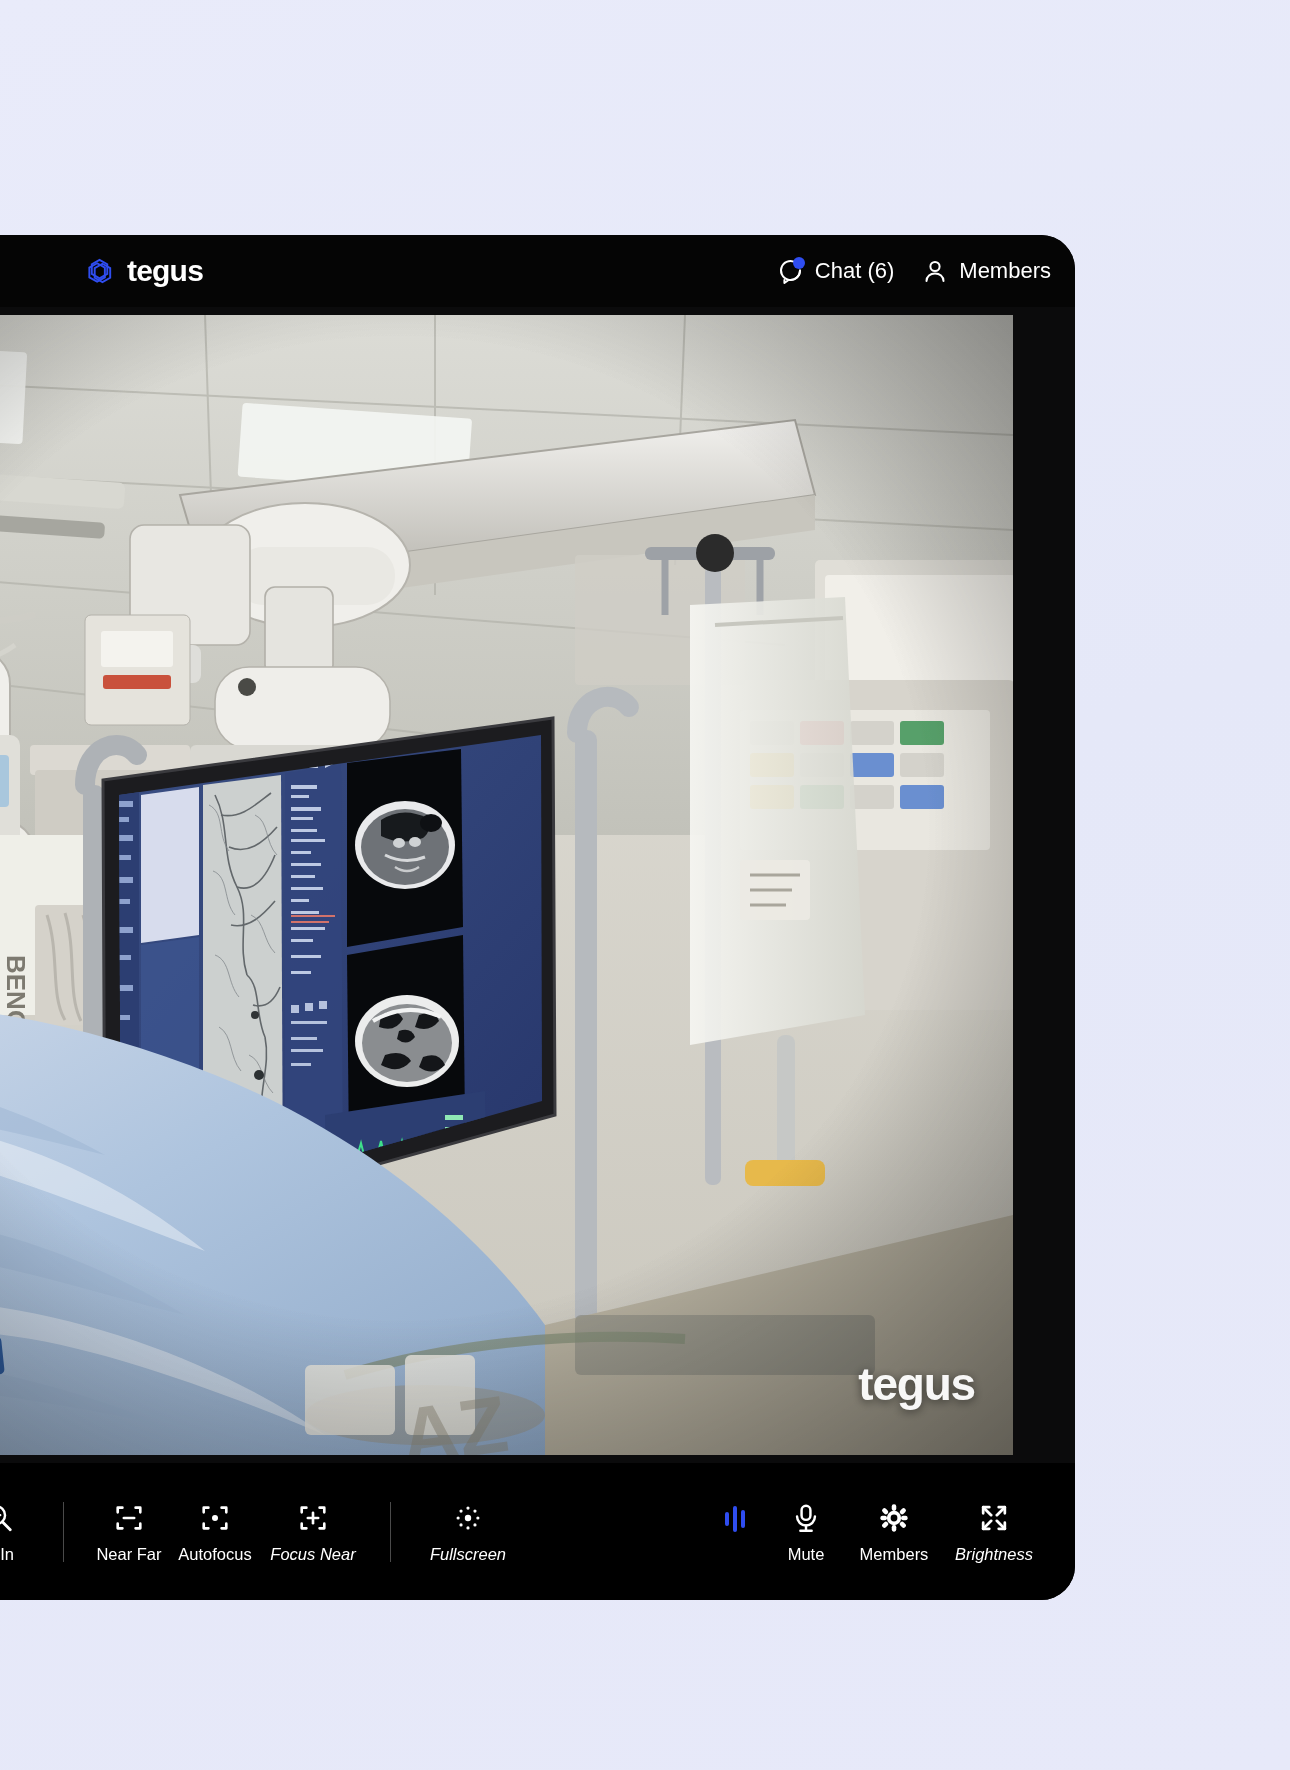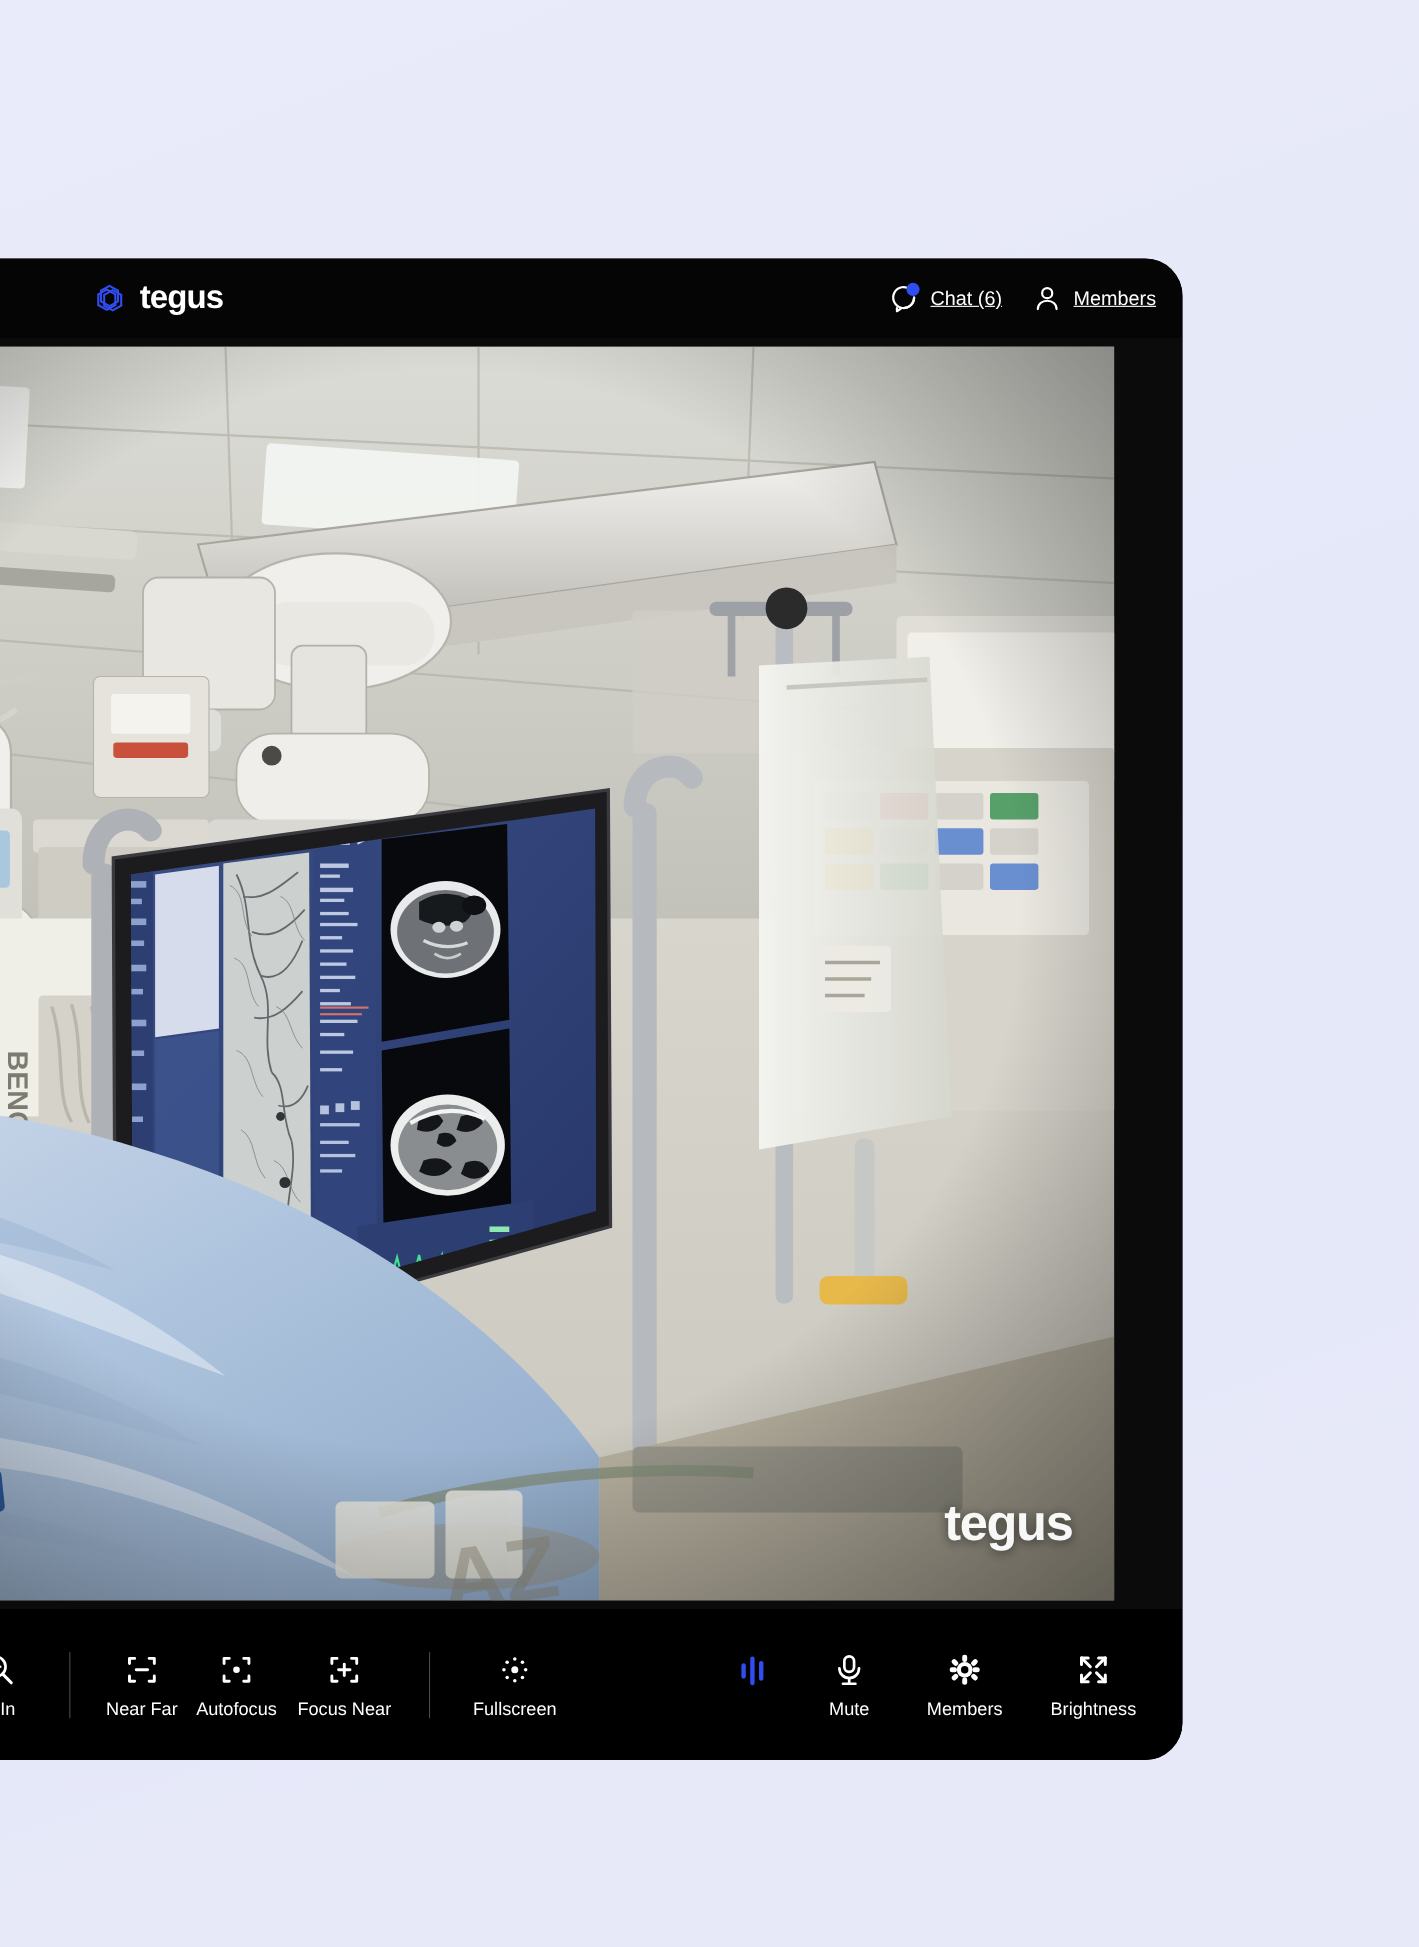--- a/index.html
+++ b/index.html
@@ -37,22 +37,22 @@
   .brand-mark { width: 31px; height: 33px; flex: 0 0 auto; }
   .brand-text {
     color: #fff; font-size: 30px; font-weight: 700;
     letter-spacing: -0.8px; line-height: 1;
   }
   .header-right {
     margin-left: auto; display: flex; align-items: center; gap: 28px;
   }
   .hdr-btn {
     display: flex; align-items: center; gap: 11px;
-    color: #fff; font-size: 18px; cursor: pointer;
-    background: none; border: 0; font-family: inherit; text-decoration: underline;
+    color: #fff; font-size: 22px; cursor: pointer;
+    background: none; border: 0; font-family: inherit;
   }
   .hdr-icon { position: relative; width: 26px; height: 26px; flex:0 0 auto; }
   .dot-badge {
     position: absolute; right: -1px; top: -1px;
     width: 12px; height: 12px; border-radius: 50%;
     background: #2f4df0;
   }
 
   
   #video-stage {
@@ -78,28 +78,28 @@
 
   
   #toolbar {
     position: absolute; left: 0; bottom: 0;
     width: 100%; height: 137px;
     background: #000;
     display: flex; align-items: center;
     padding: 0 26px 0 170px;
   }
   .tb-group { display: flex; align-items: center; }
-  .tb-group.right { margin-left: auto; gap: 19px; }
+  .tb-group.right { margin-left: auto; gap: 2px; }
   .tb-item {
     width: 86px; display: flex; flex-direction: column;
     align-items: center; justify-content: center; gap: 11px;
     cursor: pointer; background: none; border: 0;
     font-family: inherit; padding: 0;
   }
-  .tb-item.wide { width: 110px; }
+  .tb-item.wide { width: 110px; font-style: italic; }
   .tb-icon { height: 34px; display:flex; align-items:center; justify-content:center; }
   .tb-label { color: #fff; font-size: 16.5px; line-height: 1; white-space: nowrap; }
   .tb-sep {
     width: 1px; height: 60px; background: #4a4a4a;
     margin: 0 22px; flex: 0 0 auto;
   }
   .tb-meter { display:flex; align-items:center; gap:4px; margin-right: 16px; padding-bottom: 26px; }
   .tb-meter i { display:block; width:4px; border-radius:2px; background:#2f4df0; }
 </style>
 </head>

